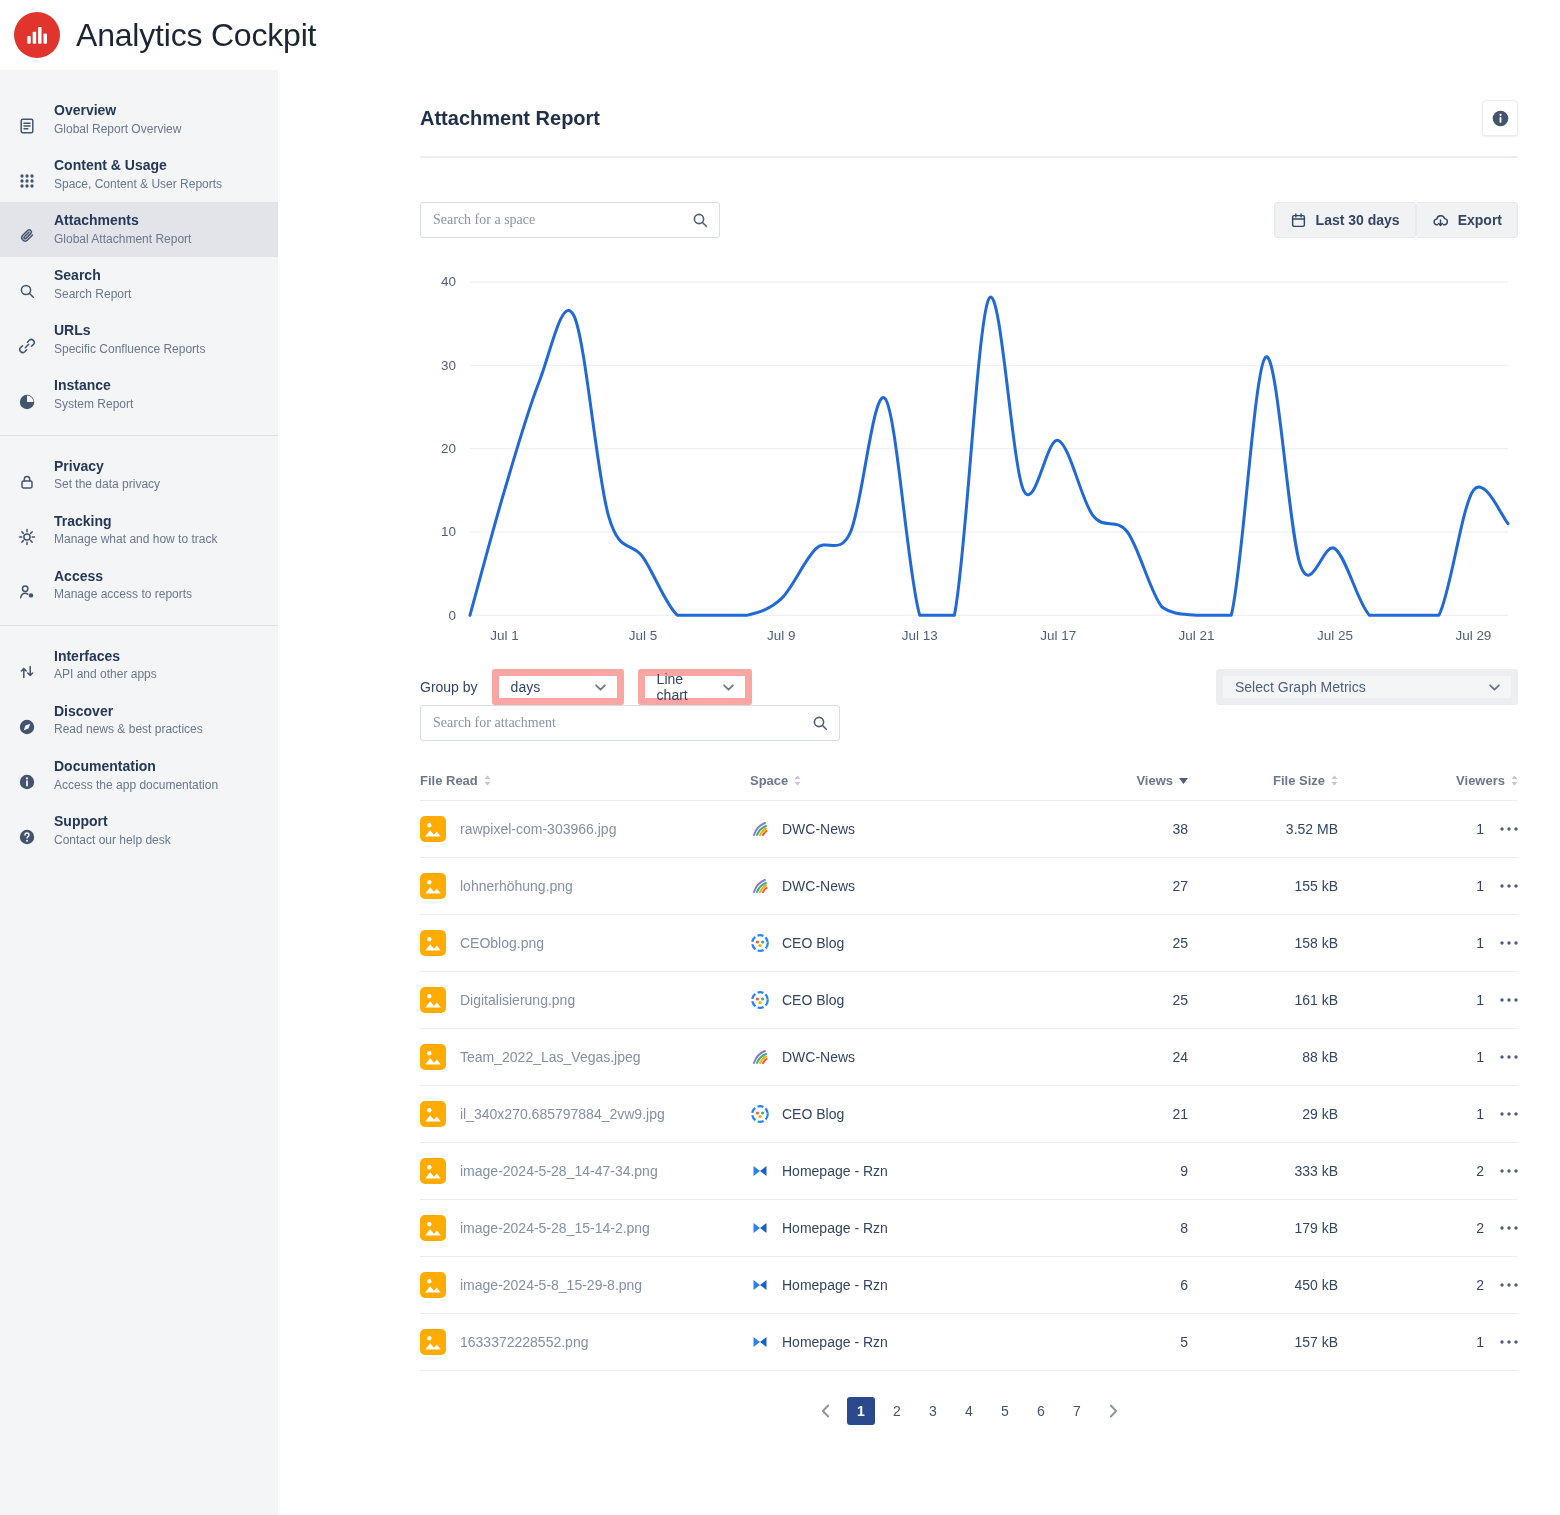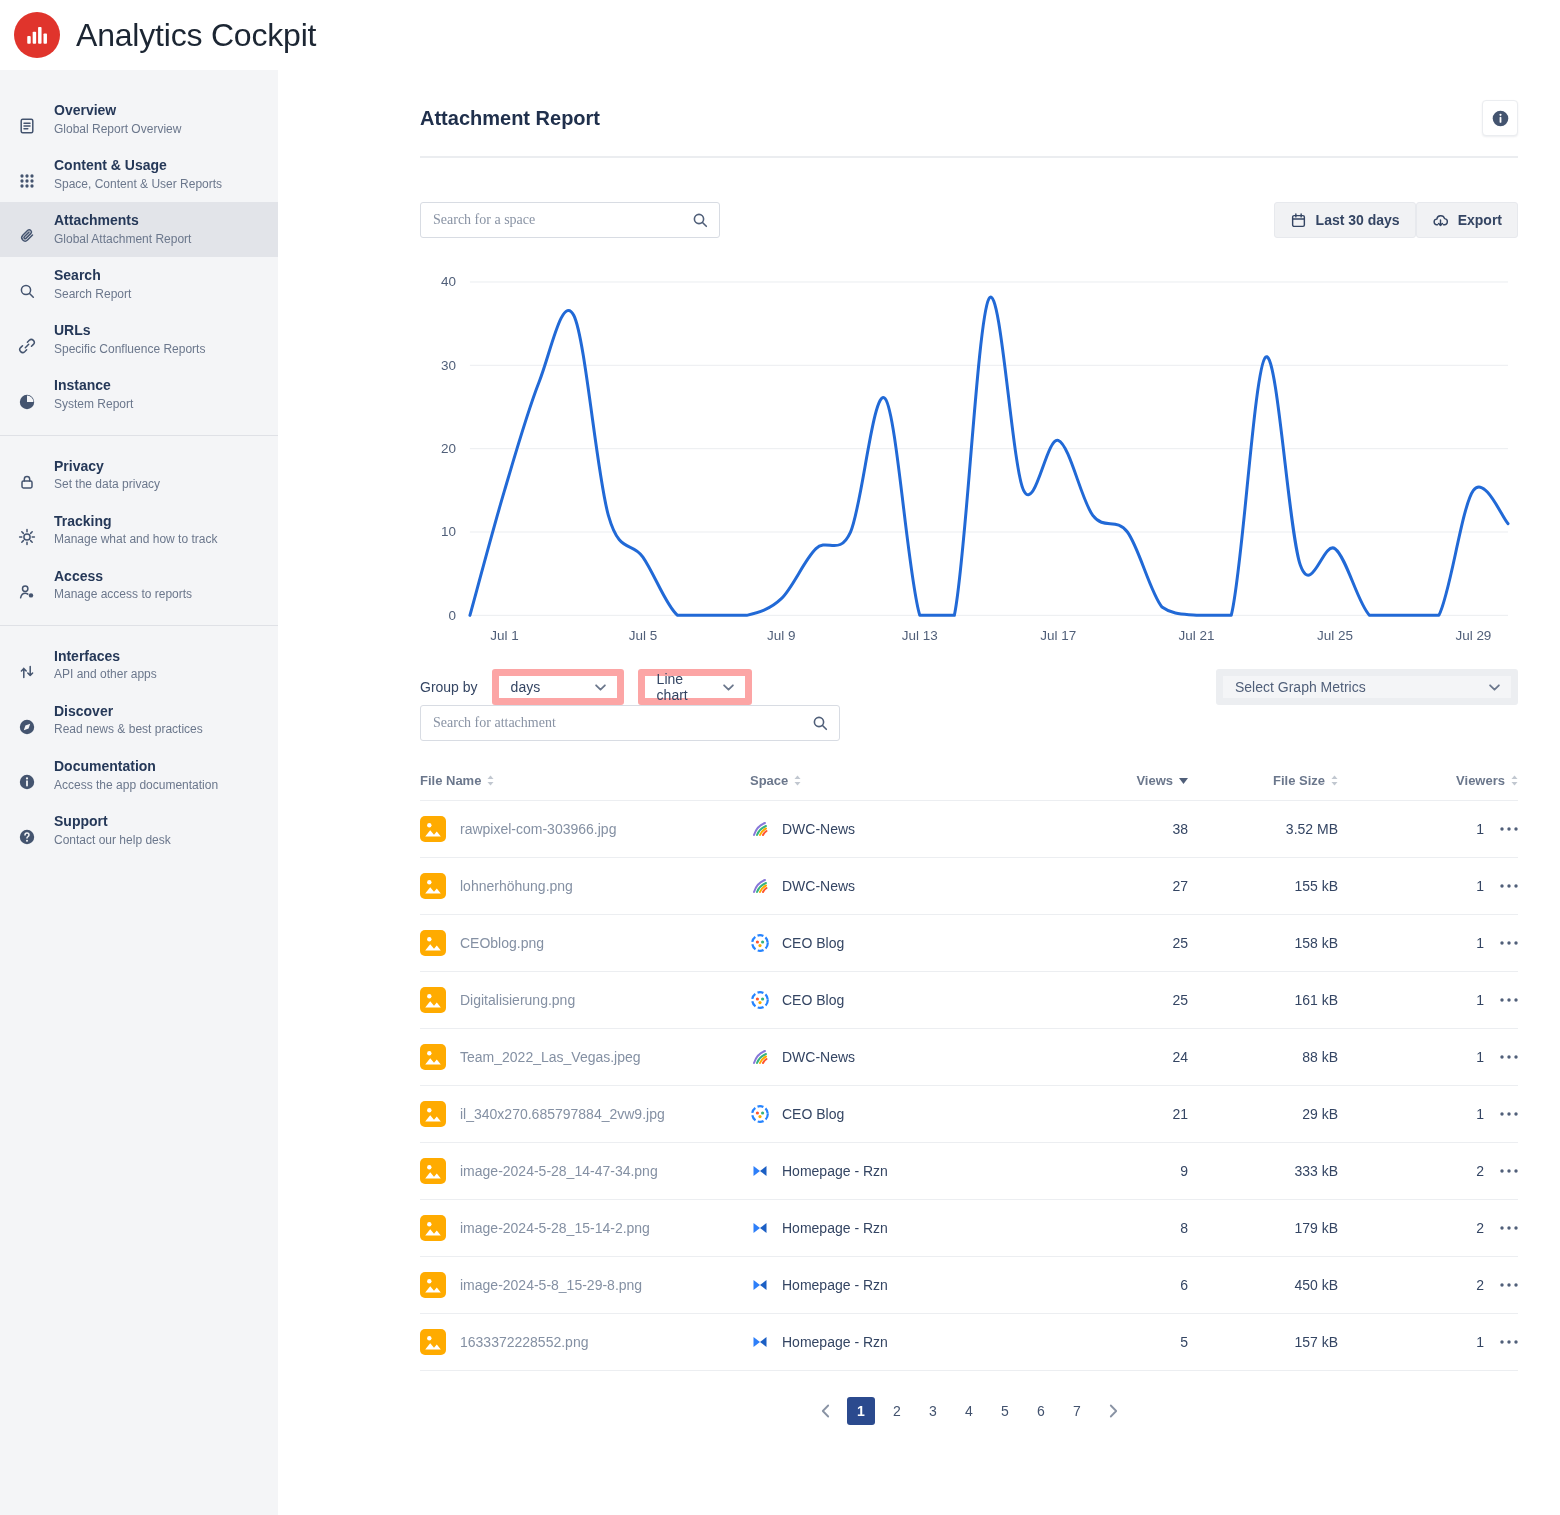--- a/index.html
+++ b/index.html
@@ -367,21 +367,21 @@
         <col style="width:330px">
           <col>
           <col style="width:110px">
           <col style="width:150px">
           <col style="width:180px">
       </colgroup>
       <thead>
         <tr>
           <th>
             <span class="th-inner">
-              <span>File Name</span>
+              <span>File Read</span>
               <svg width="7" height="11" viewBox="0 0 7 11">
                 <path d="M3.5 .5L6.5 4H.5z" fill="#c1c7d0"></path>
                   <path d="M3.5 10.5L.5 7h6z" fill="#c1c7d0"></path>
               </svg>
             </span>
           </th>
           <th>
             <span class="th-inner">
               <span>Space</span>
               <svg width="7" height="11" viewBox="0 0 7 11">

